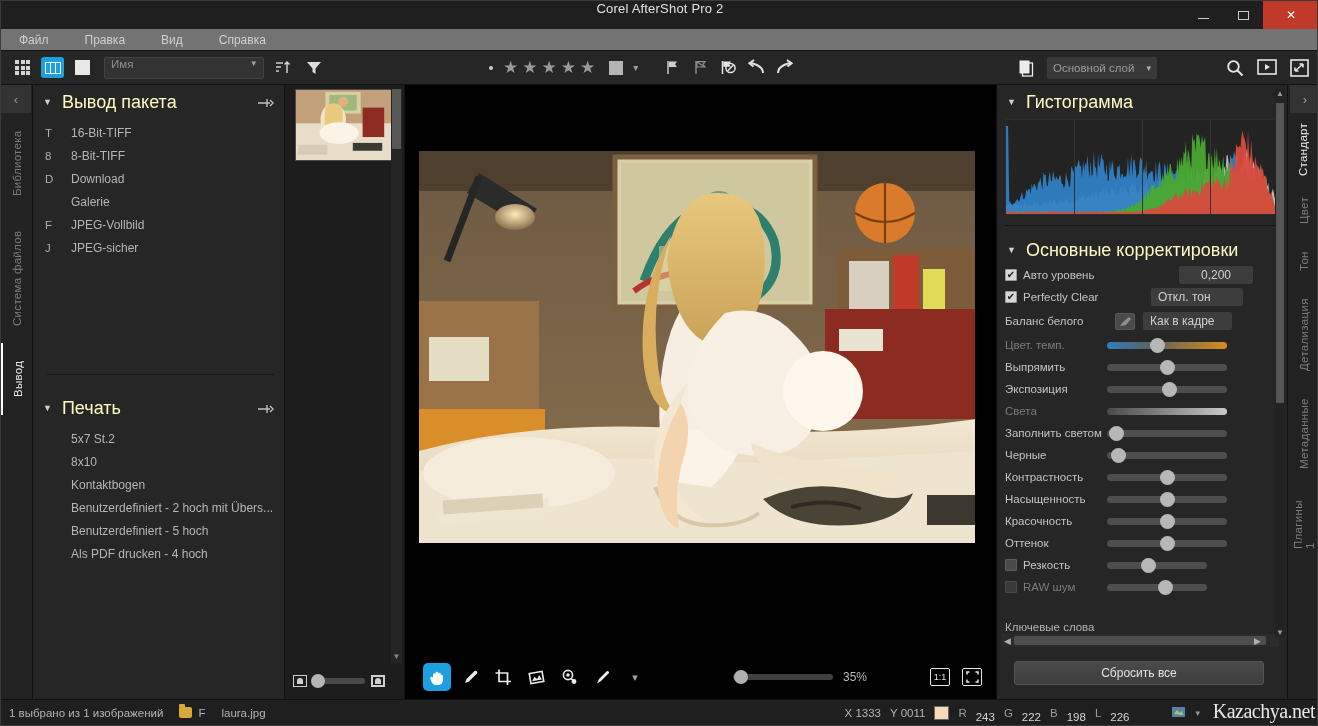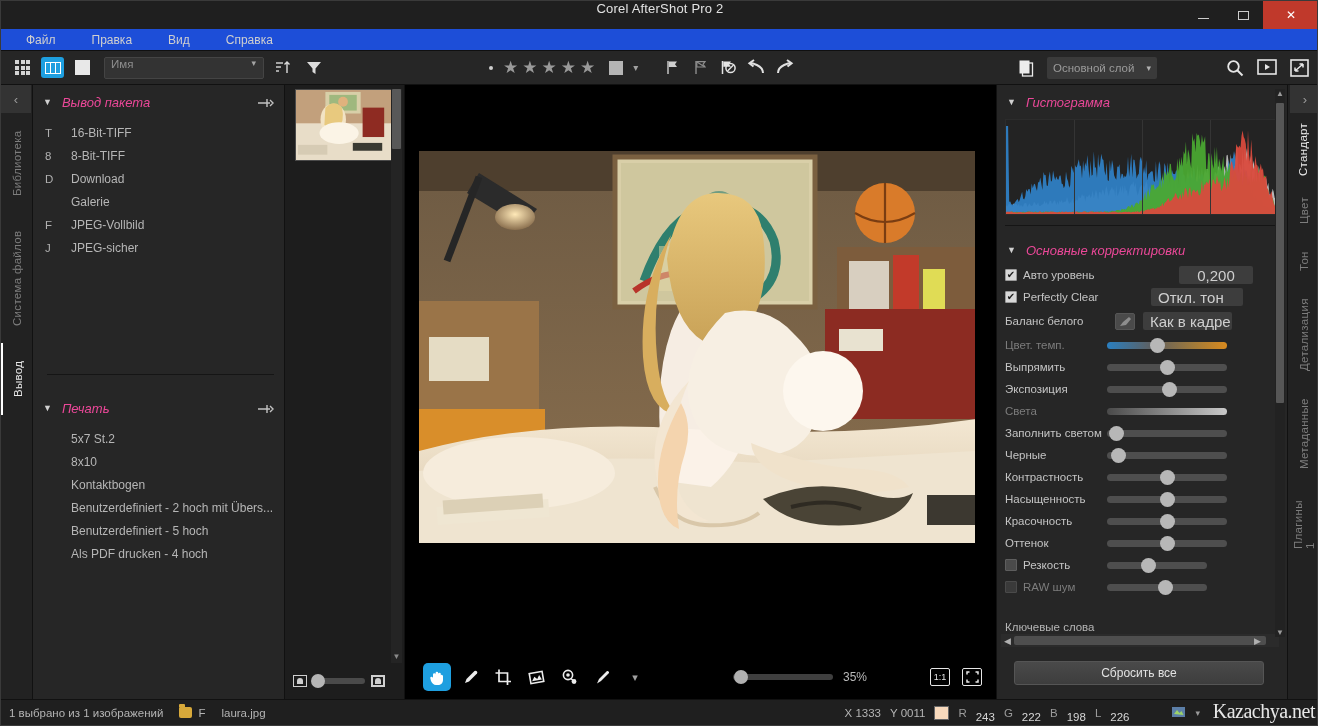--- a/index.html
+++ b/index.html
@@ -35,22 +35,22 @@
     width: 40px; height: 28px; display: flex; align-items: center; justify-content: center;
     color: #d8d8d8; font-size: 12px; cursor: pointer;
   }
   .wbtn.close { background: #c0392b; width: 56px; color: #fff; }
   .wbtn .bar { width: 11px; height: 1px; background: #ccc; display: block; margin-top:6px;}
   .wbtn .sq { width: 11px; height: 9px; border: 1.5px solid #ccc; display: block; }
 
   
   .menubar {
     position: absolute; top: 28px; left: 0; width: 1318px; height: 22px;
-    background: #1d4ed8;
-    display: flex; align-items: center; padding-left: 25px; gap: 36px;
+    background: #737373;
+    display: flex; align-items: center; padding-left: 18px; gap: 36px;
     border-bottom: 1px solid #101010;
   }
   .menubar .mi { font-size: 12px; color: #cfcfcf; cursor: default; }
 
   
   .toolbar {
     position: absolute; top: 50px; left: 0; width: 1318px; height: 34px;
     background: #262626;
     display: flex; align-items: center;
     border-bottom: 1px solid #111;
@@ -110,21 +110,21 @@
 
   
   .leftpanel {
     position:absolute; top: 84px; left: 32px; width: 252px; height: 614px;
     background: #262626; border-right:1px solid #111;
   }
   .panel-header {
     display:flex; align-items:center; height: 34px; padding: 0 10px; position:relative;
   }
   .panel-header .tri { color:#d0d0d0; font-size: 9px; margin-right: 10px; }
-  .panel-header .ptitle { font-size: 13px; color:#ec4899;font-style:italic; }
+  .panel-header .ptitle { font-size: 18px; color:#fef9c3; }
   .pin {
     position:absolute; right: 12px; top: 12px; width:14px; height:10px;
     color:#bdbdbd; font-size: 12px;
   }
   .plist { padding-top: 2px; }
   .prow {
     display:flex; align-items:center; height: 23px; font-size: 12px; color:#b6b6b6;
     padding-left: 12px; cursor:pointer;
   }
   .prow .key { width: 26px; color:#b0b0b0; font-size:11.5px;}
@@ -209,21 +209,21 @@
     border-radius:1px; cursor:pointer;
   }
   .cbx.empty{ background:#4a4a4a; color:transparent; border-color:#5e5e5e;}
   .cbx.empty.dim{ background:#3a3a3a; border-color:#4a4a4a;}
   .slider { width: 120px; height:7px; background:#4e4e4e; border-radius:4px; position:relative; }
   .slider .knob { position:absolute; top:-4px; width:15px; height:15px; border-radius:50%; background:#b7b7b7;}
   .slider.grad-temp { background: linear-gradient(to right, #2a7fc0 0%, #5f5f5f 38%, #a07a3a 72%, #d98a1e 100%); }
   .slider.grad-light { background: linear-gradient(to right, #4a4a4a 0%, #c9c9c9 100%); }
   .valuebox {
     height: 18px; background:#3d3d3d; border-radius:2px; display:flex; align-items:center;
-    justify-content:center; font-size:15px; color:#cfcfcf; cursor:pointer;
+    justify-content:center; font-size:12px; color:#cfcfcf; cursor:pointer;
   }
   .eyedrop { width:20px;height:17px;background:#4a4a4a;border:1px solid #565656;border-radius:2px;
     display:flex;align-items:center;justify-content:center; cursor:pointer;}
   .hscroll {
     position:absolute; left: 4px; bottom: 52px; width: 278px; height: 13px; background:#2b2b2b;
     display:flex; align-items:center;
   }
   .hscroll .track{ flex:1; height:9px; background:#4e4e4e; border-radius:2px; margin:0 13px;}
   .hscroll .arw{ position:absolute; color:#b0b0b0; font-size:9px;}
   .resetbtn {

